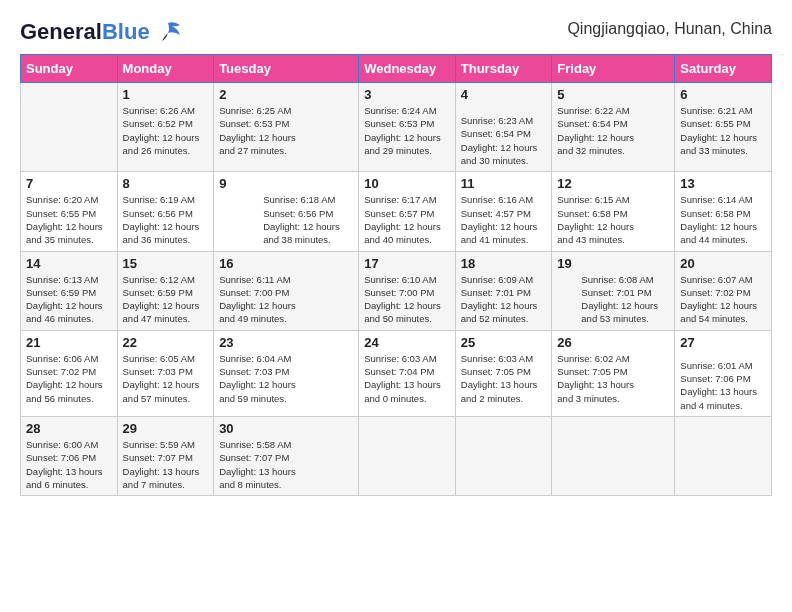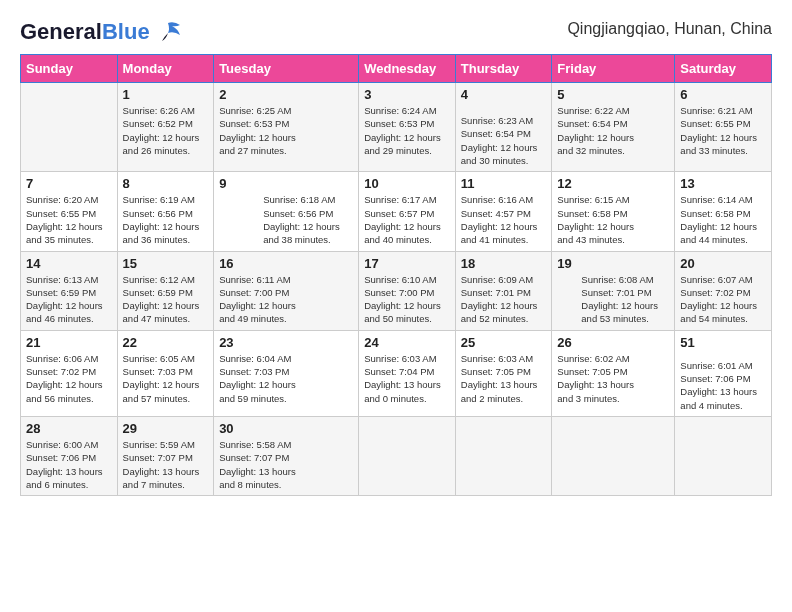--- a/index.html
+++ b/index.html
@@ -295,21 +295,21 @@
 and 2 minutes.</div>
         </td>
         <td>
           <span class="day-num">26</span>
           <div class="day-info" style="white-space: pre-line;">Sunrise: 6:02 AM
 Sunset: 7:05 PM
 Daylight: 13 hours
 and 3 minutes.</div>
         </td>
         <td>
-          <span class="day-num">51</span>
+          <span class="day-num">27</span>
           <div class="day-info" style="white-space: pre-line; margin-top: 9px;">Sunrise: 6:01 AM
 Sunset: 7:06 PM
 Daylight: 13 hours
 and 4 minutes.</div>
         </td>
       </tr>
       <tr>
         <td>
           <span class="day-num">28</span>
           <div class="day-info" style="white-space: pre-line;">Sunrise: 6:00 AM

